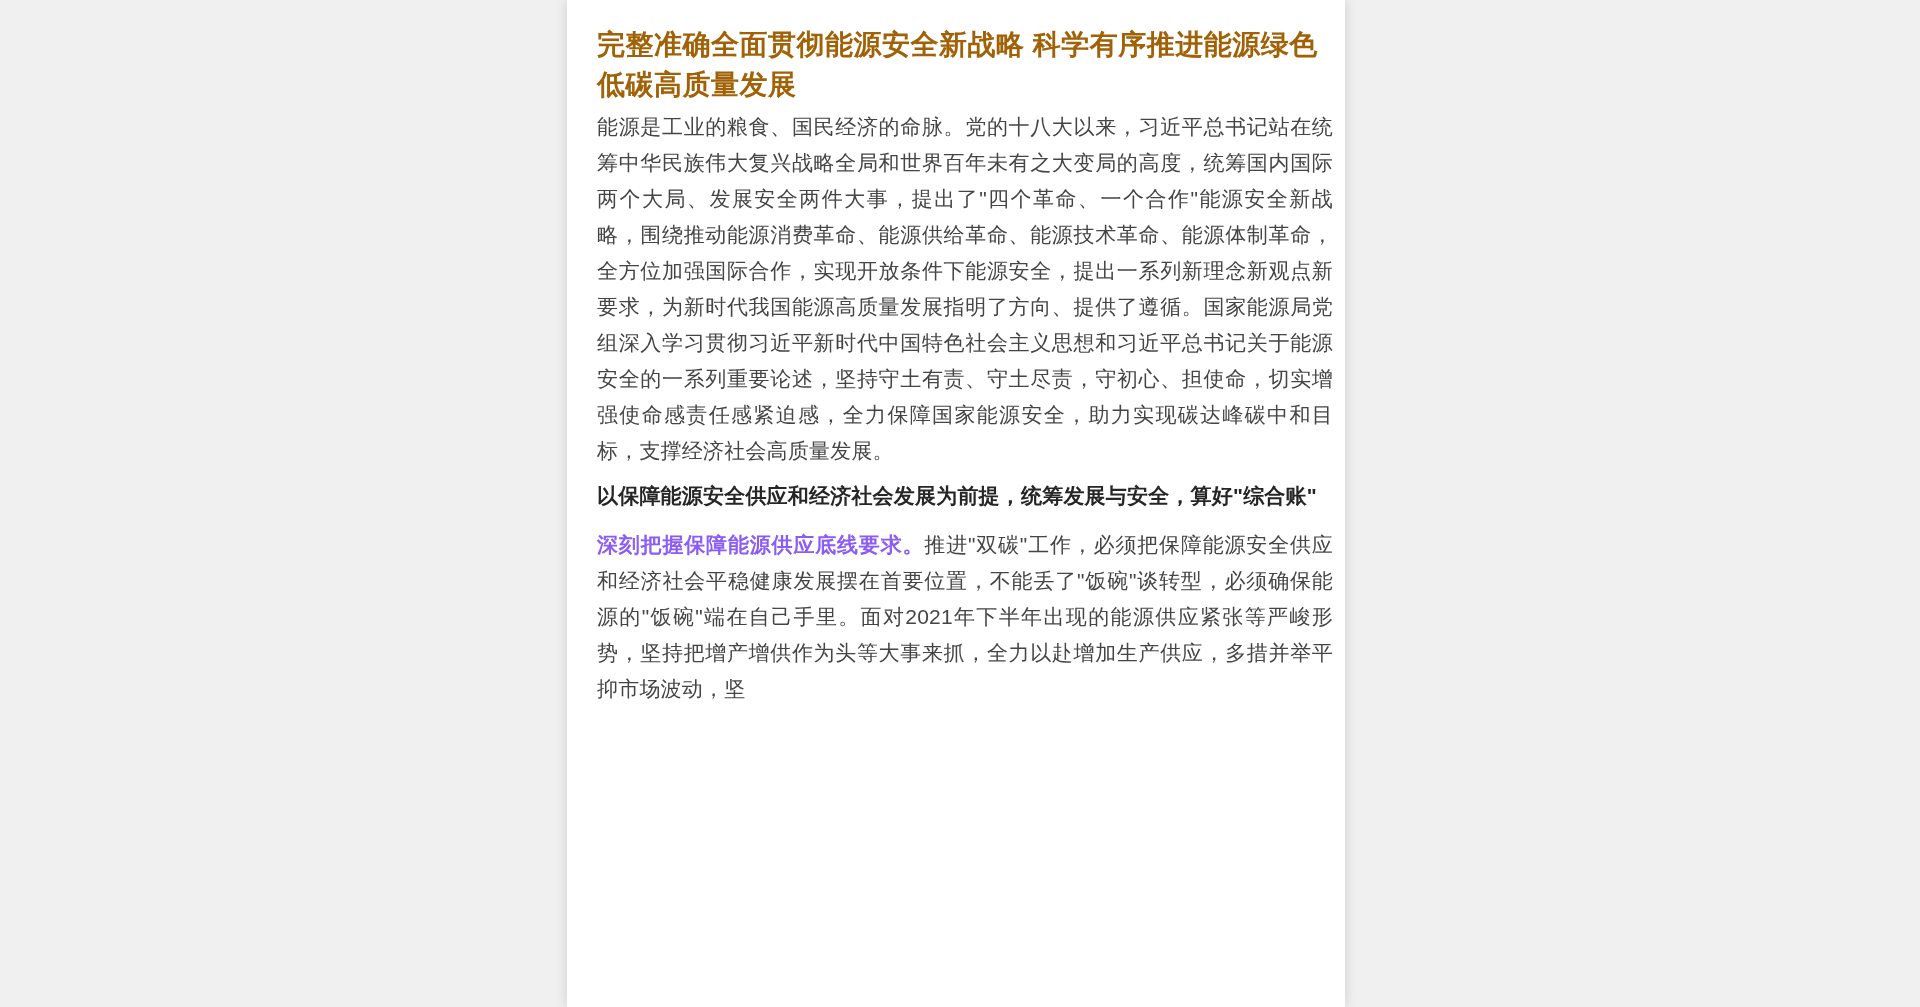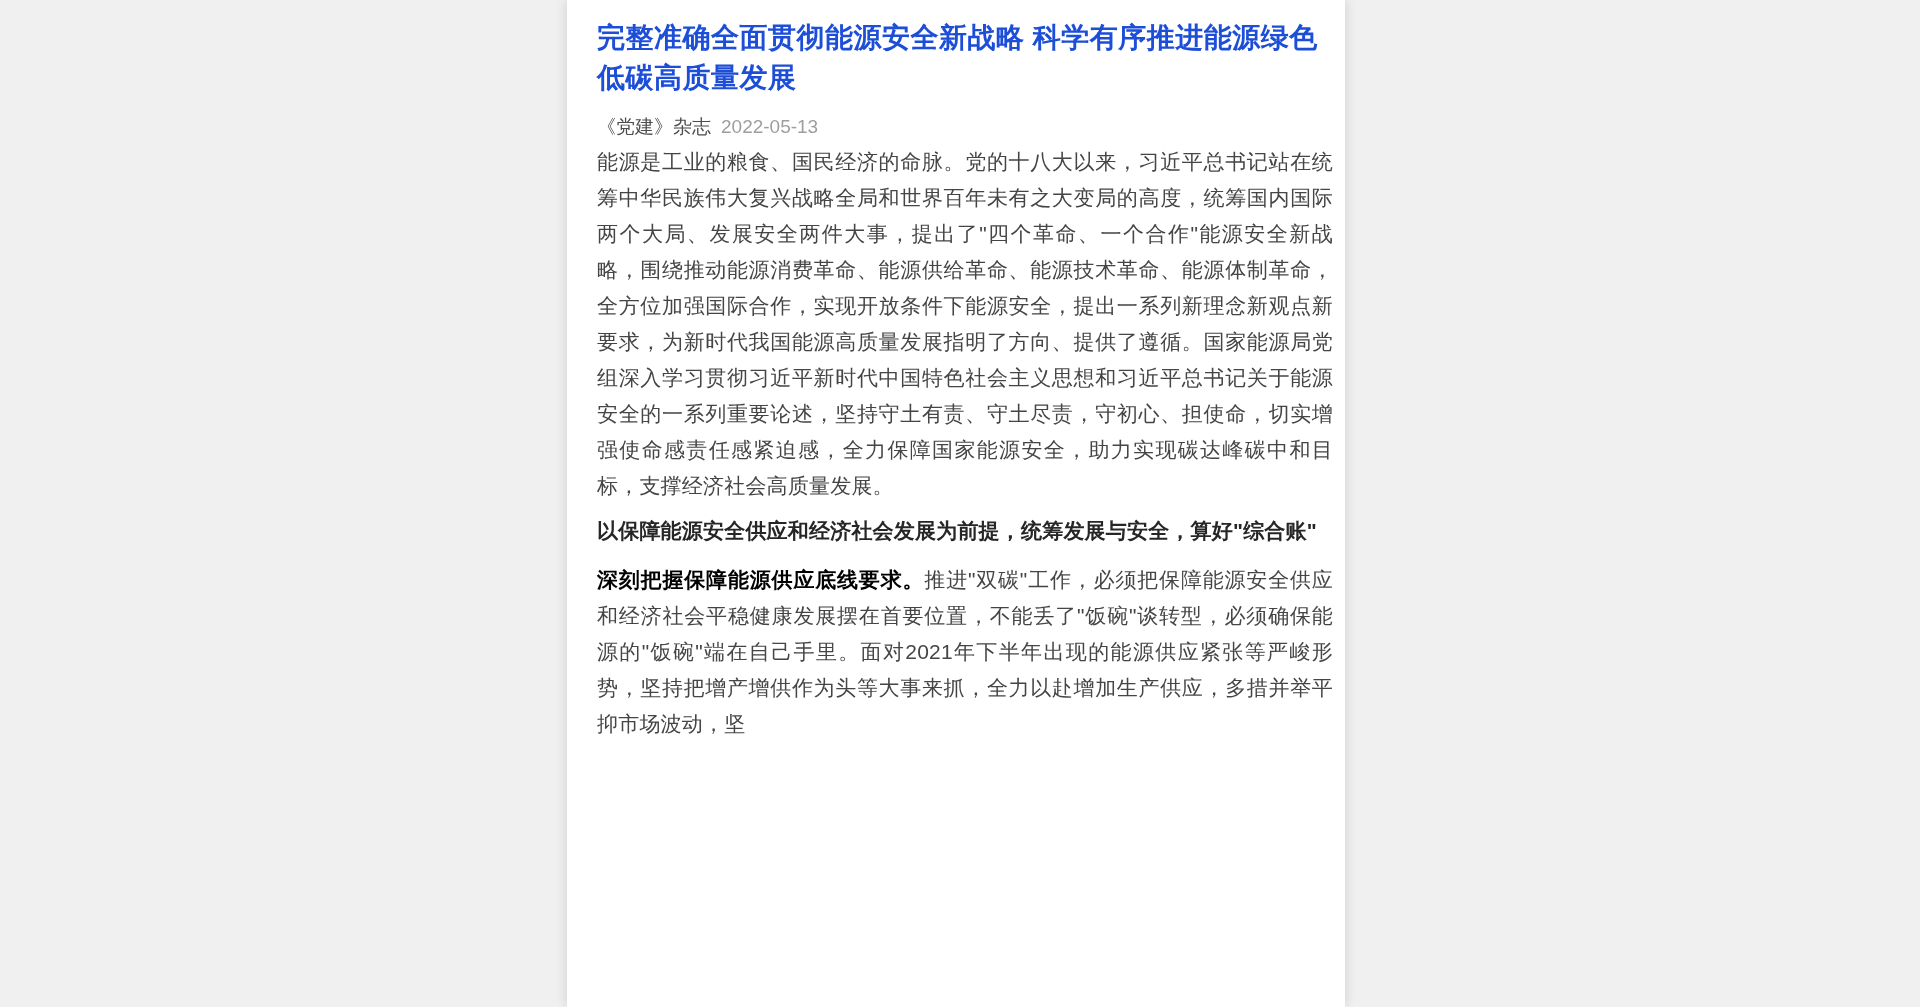--- a/index.html
+++ b/index.html
@@ -16,25 +16,25 @@
     left: 567px;
     top: 0;
     width: 778px;
     min-height: 1007px;
     background: #ffffff;
     box-shadow: 0 0 12px rgba(0,0,0,0.14);
     padding: 0 12px 40px 30px;
   }
 
   h1.article-title {
-    margin-top: 18px;
+    margin-top: 25px;
     font-size: 28px;
     line-height: 40px;
     font-weight: 700;
-    color: #1d4ed8;
+    color: #a16207;
     letter-spacing: 0.5px;
   }
 
   .article-meta {
     margin-top: 16px;
     font-size: 19px;
     line-height: 26px;
     color: #4d4d4d;
   }
   .article-meta .date {
@@ -62,33 +62,30 @@
     margin: 12px 0 16px 0;
     font-size: 21px;
     line-height: 30px;
     font-weight: 700;
     color: #262626;
     letter-spacing: 0.2px;
   }
 
   .article-body p strong.lead {
     font-weight: 700;
-    color: #000000;
+    color: #8b5cf6;
   }
 </style>
 </head>
 <body>
 
 <div class="article-card">
 
   <h1 class="article-title">完整准确全面贯彻能源安全新战略 科学有序推进能源绿色低碳高质量发展</h1>
 
-  <div class="article-meta">
-    <span>《党建》杂志</span><span class="date">2022-05-13</span>
-  </div>
 
 
   <div class="article-body">
 
     <p>能源是工业的粮食、国民经济的命脉。党的十八大以来，习近平总书记站在统筹中华民族伟大复兴战略全局和世界百年未有之大变局的高度，统筹国内国际两个大局、发展安全两件大事，提出了"四个革命、一个合作"能源安全新战略，围绕推动能源消费革命、能源供给革命、能源技术革命、能源体制革命，全方位加强国际合作，实现开放条件下能源安全，提出一系列新理念新观点新要求，为新时代我国能源高质量发展指明了方向、提供了遵循。国家能源局党组深入学习贯彻习近平新时代中国特色社会主义思想和习近平总书记关于能源安全的一系列重要论述，坚持守土有责、守土尽责，守初心、担使命，切实增强使命感责任感紧迫感，全力保障国家能源安全，助力实现碳达峰碳中和目标，支撑经济社会高质量发展。</p>
 
     <h2 class="section-heading">以保障能源安全供应和经济社会发展为前提，统筹发展与安全，算好"综合账"</h2>
 
 
     <p><strong class="lead">深刻把握保障能源供应底线要求。</strong><span>推进"双碳"工作，必须把保障能源安全供应和经济社会平稳健康发展摆在首要位置，不能丢了"饭碗"谈转型，必须确保能源的"饭碗"端在自己手里。面对2021年下半年出现的能源供应紧张等严峻形势，坚持把增产增供作为头等大事来抓，全力以赴增加生产供应，多措并举平抑市场波动，坚</span></p>

